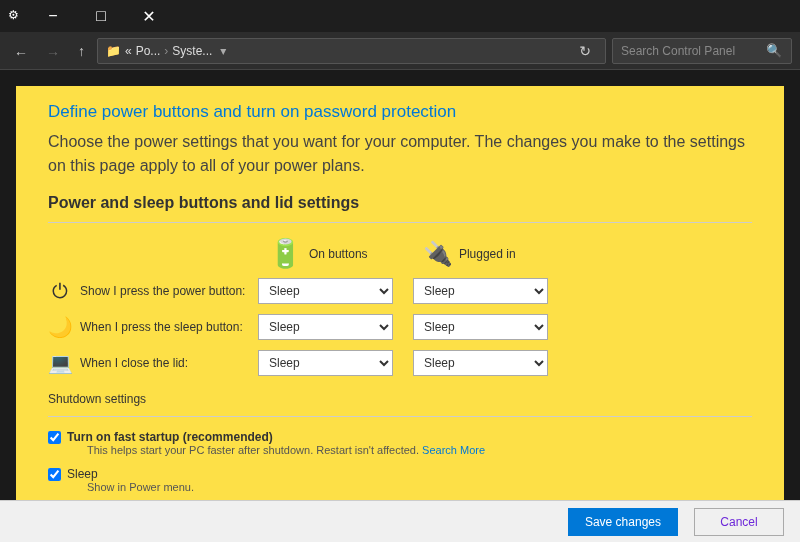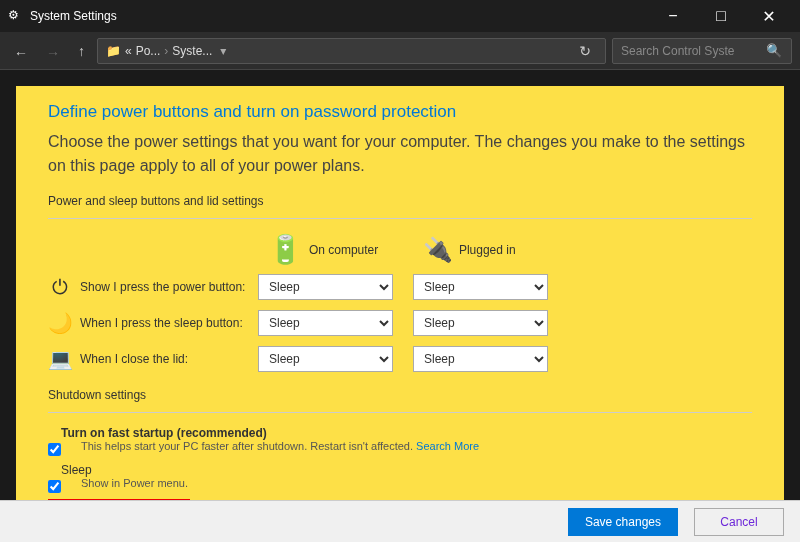--- a/index.html
+++ b/index.html
@@ -85,24 +85,24 @@
       margin-bottom: 8px;
     }
     .page-description {
       color: #444;
       font-size: 16px;
       margin-bottom: 16px;
       line-height: 1.5;
     }
 
     .section-title {
-      font-size: 12px;
+      font-size: 16px;
       color: #333;
       margin-bottom: 10px;
-      font-weight: 400;
+      font-weight: 700;
     }
 
     .divider { border: none; border-top: 1px solid #ccc; margin: 10px 0 14px 0; }
     .col-headers {
       display: flex;
       align-items: center;
       margin-bottom: 8px;
       padding-left: 220px;
       gap: 20px;
     }
@@ -152,22 +152,23 @@
     }
     .shutdown-title {
       font-size: 12px;
       color: #333;
       margin-bottom: 10px;
     }
     .shutdown-divider { border: none; border-top: 1px solid #ccc; margin-bottom: 12px; }
 
     .checkbox-row {
       display: flex;
-      align-items: flex-end;
+      align-items: flex-start;
       margin-bottom: 6px;
+      gap: 6px;
     }
     .checkbox-row input[type="checkbox"] {
       margin-top: 2px;
       cursor: pointer;
     }
     .checkbox-label {
       font-size: 12px;
       color: #333;
     }
     .checkbox-label strong {
@@ -218,21 +219,20 @@
       background: #0078d7;
       color: #fff;
       border-color: #0078d7;
     }
   </style>
 </head>
 <body>
 
 <div class="title-bar">
   <span class="title-bar-icon">⚙</span>
-  <span class="title-bar-title">System Settings</span>
   <div class="title-bar-controls">
     <button class="title-bar-btn">−</button>
     <button class="title-bar-btn">□</button>
     <button class="title-bar-btn close">✕</button>
   </div>
 </div>
 
 <div class="address-bar">
   <button class="nav-btn">←</button>
   <button class="nav-btn" disabled="">→</button>
@@ -240,37 +240,37 @@
   <div class="breadcrumb">
     <span>📁</span>
     <span>«</span>
     <span>Po...</span>
     <span class="breadcrumb-arrow">›</span>
     <span>Syste...</span>
     <span style="margin-left:4px; color:#aaa;">▾</span>
     <button class="nav-btn" style="margin-left:auto; font-size:14px;">↻</button>
   </div>
   <div class="search-box">
-    <span style="flex:1; font-size:12px; color:#888;">Search Control Syste</span>
+    <span style="flex:1; font-size:12px; color:#888;">Search Control Panel</span>
     <span style="color:#aaa; font-size:13px;">🔍</span>
   </div>
 </div>
 
 <div class="main-content">
 
   <div class="page-title">Define power buttons and turn on password protection</div>
   <div class="page-description">Choose the power settings that you want for your computer. The changes you make to the settings on this page apply to all of your power plans.</div>
 
   <div class="section-title">Power and sleep buttons and lid settings</div>
   <hr class="divider">
 
   <div class="col-headers">
     <div class="col-header">
       <span style="font-size:28px;">🔋</span>
-      <span>On computer</span>
+      <span>On buttons</span>
     </div>
     <div class="col-header">
       <span style="font-size:24px;">🔌</span>
       <span>Plugged in</span>
     </div>
   </div>
 
   <div class="setting-row">
     <div class="setting-label">
       <span style="font-size:20px; width:24px; text-align:center;">⏻</span>

